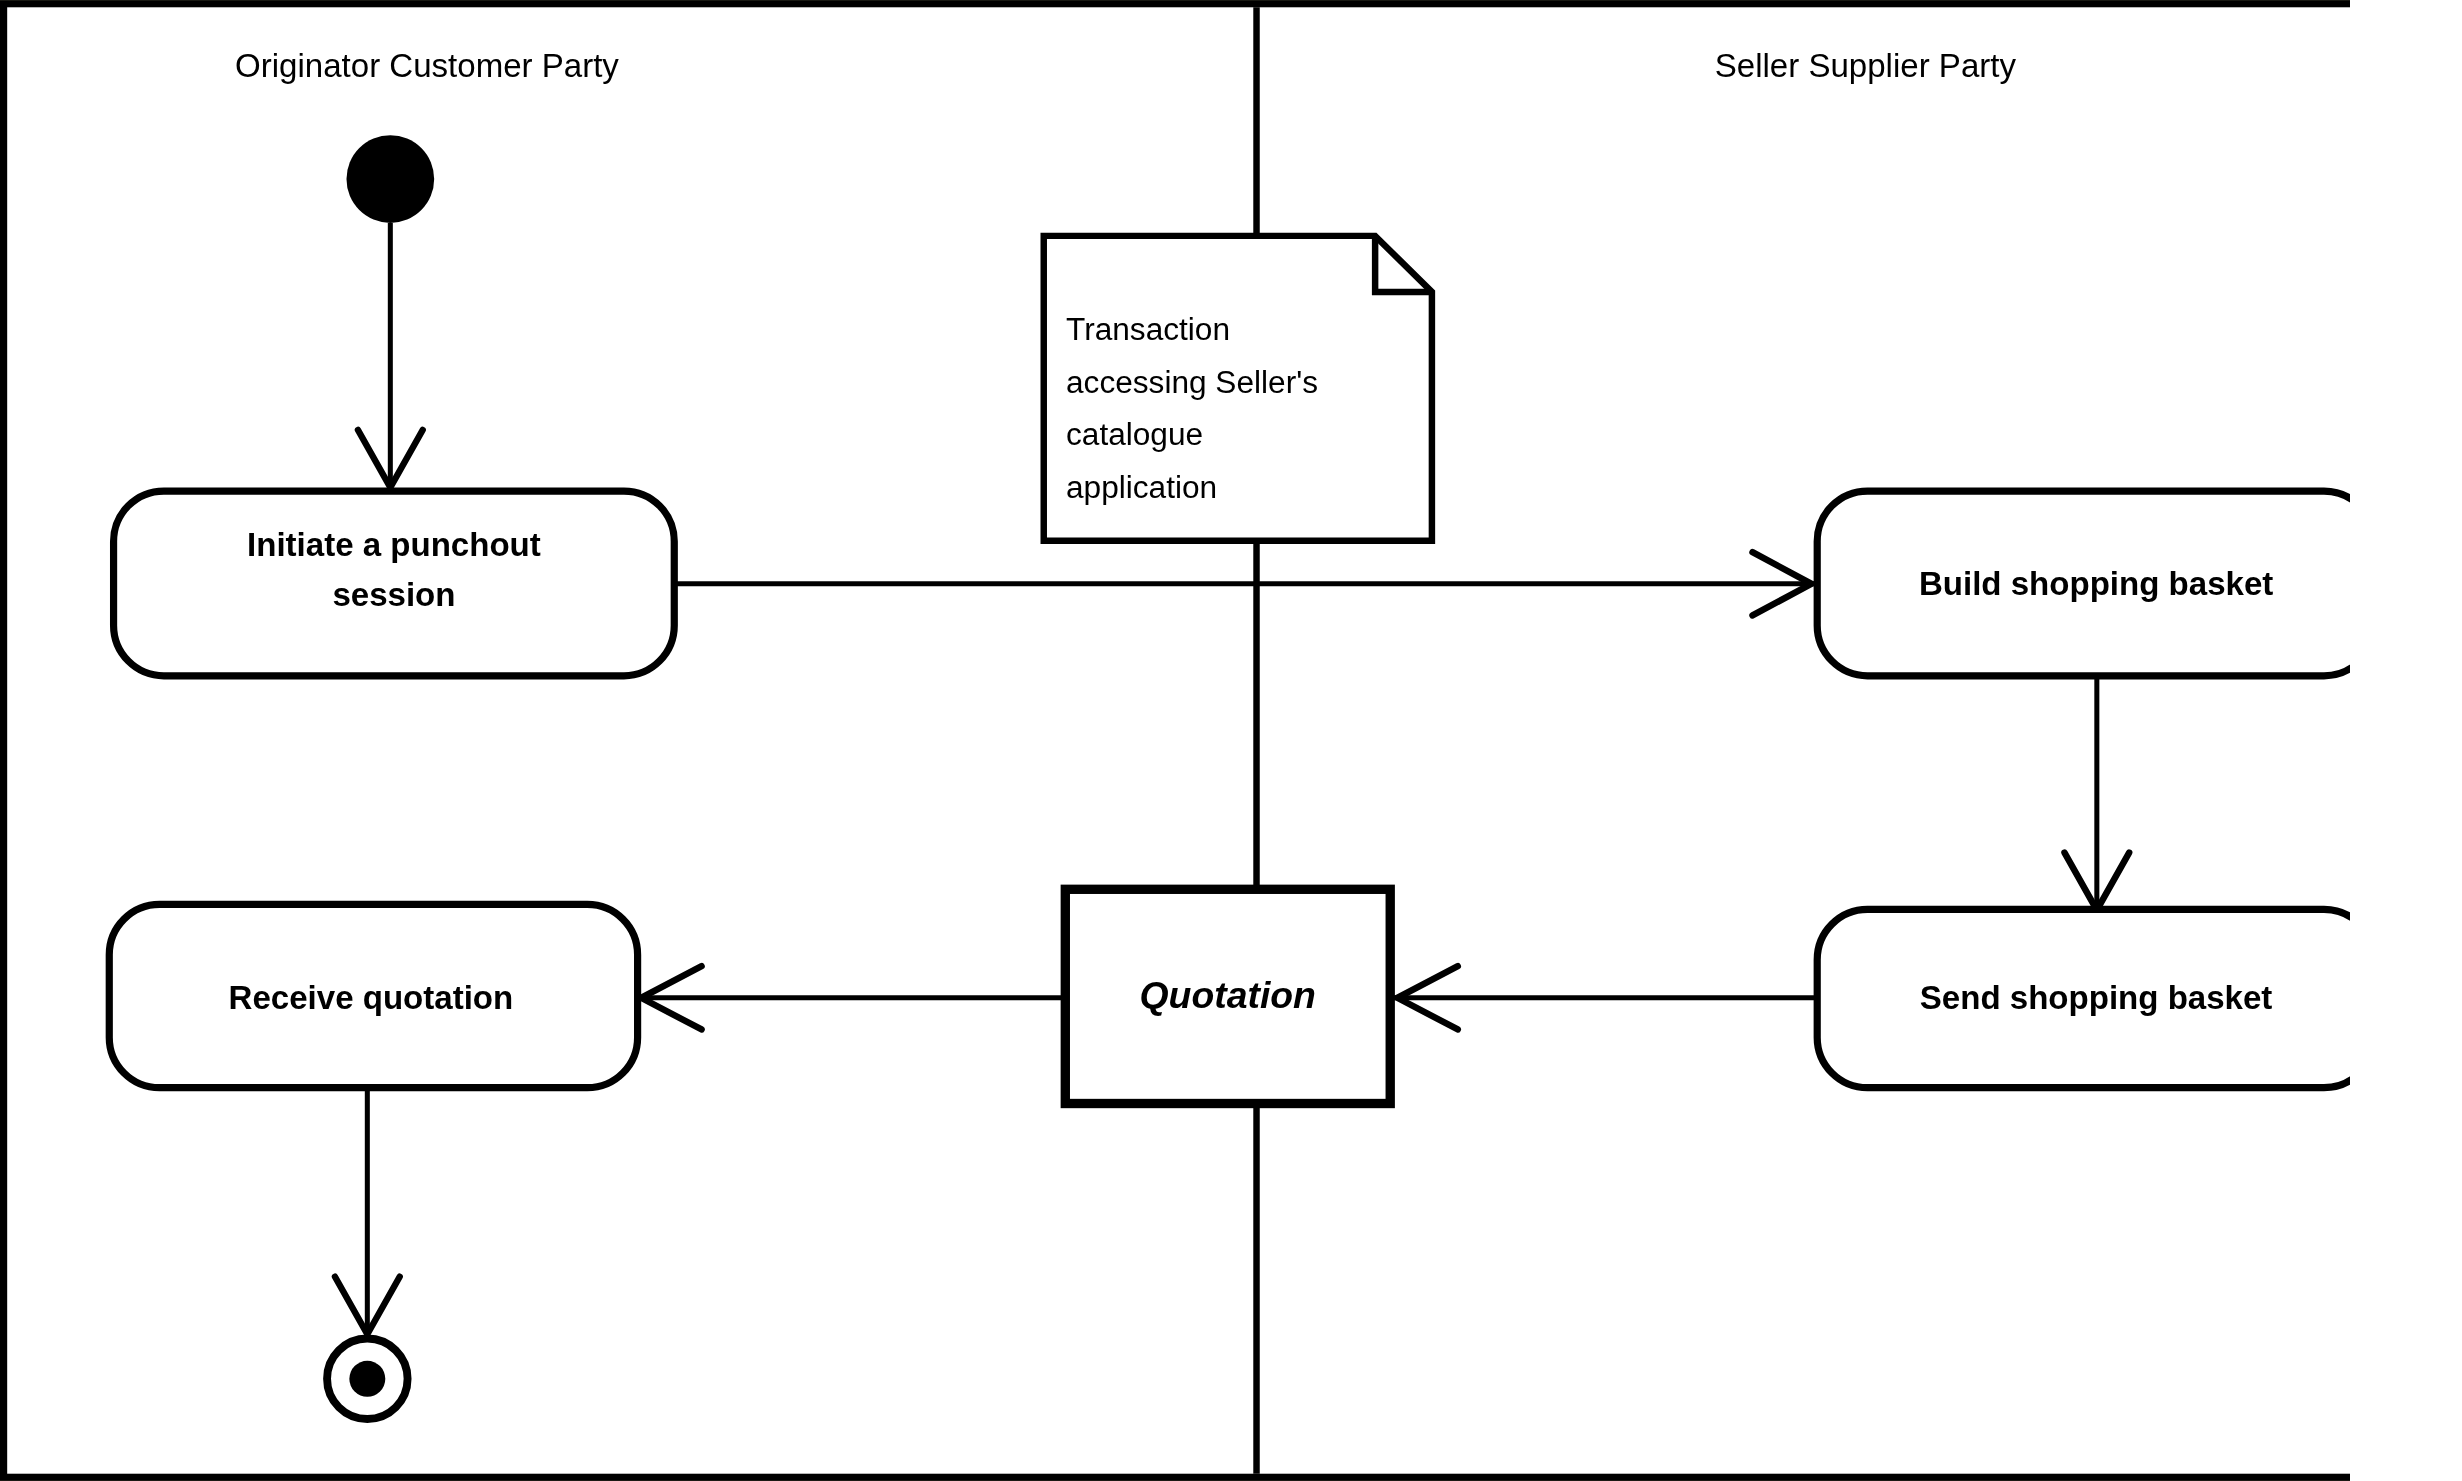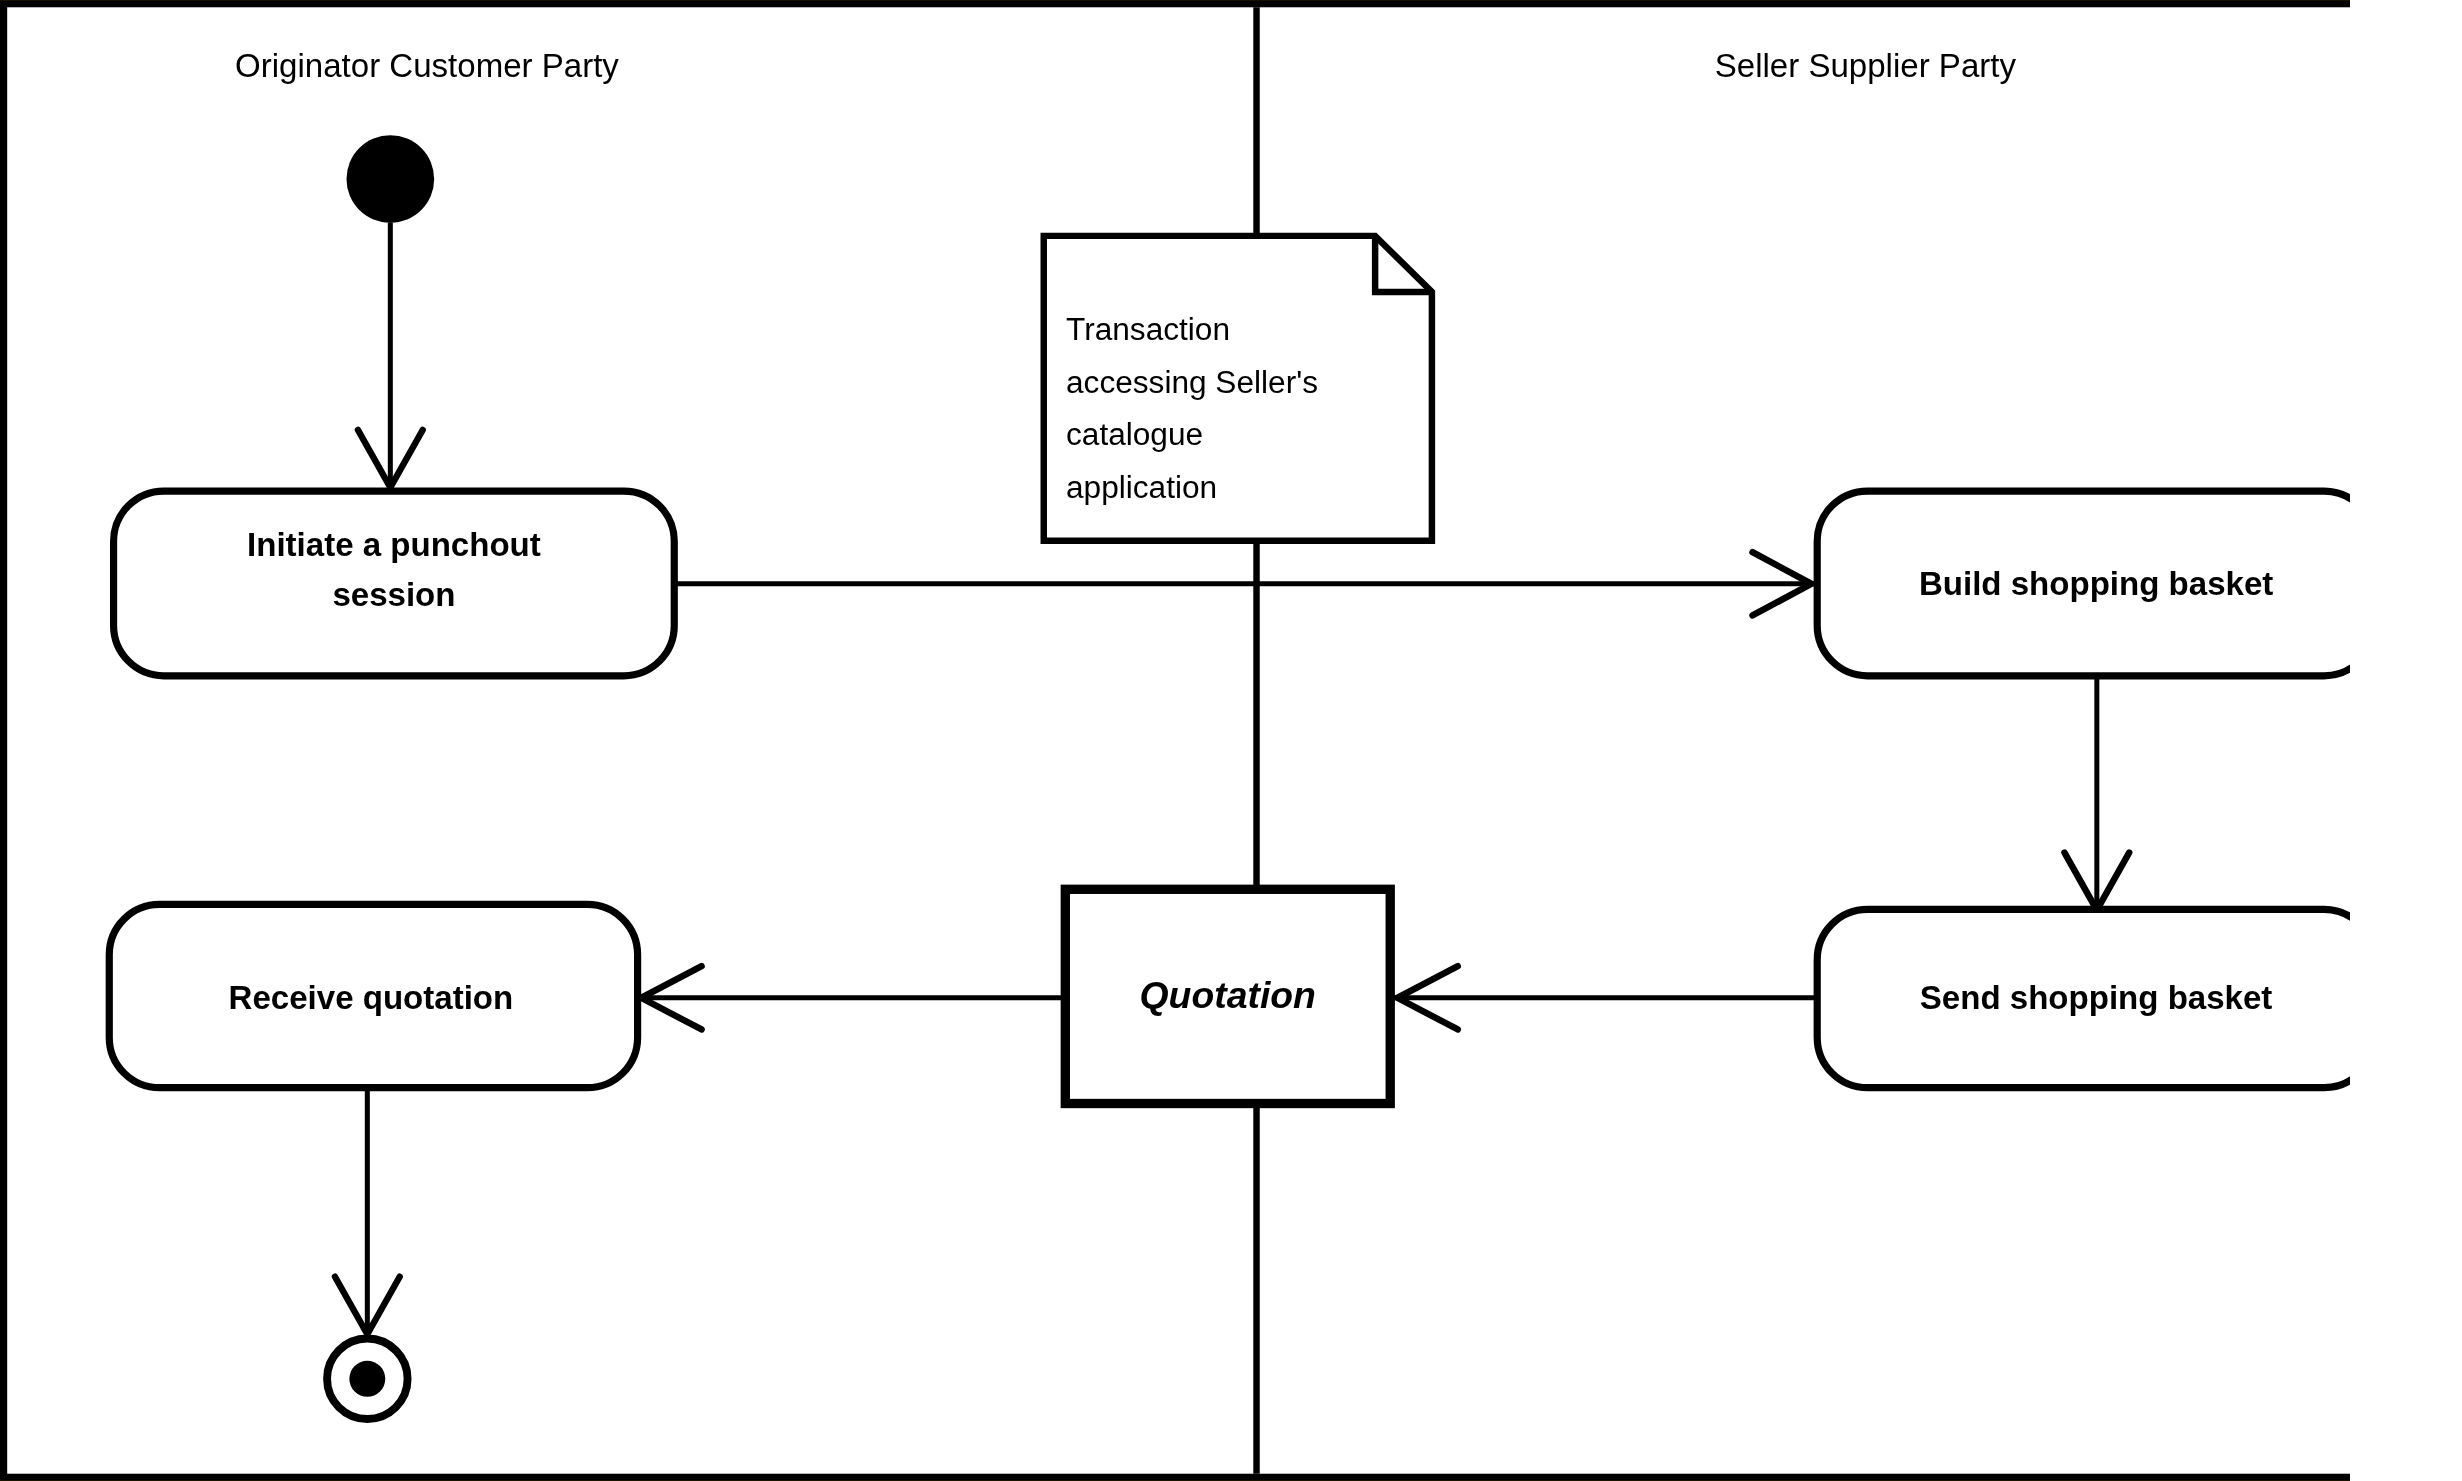--- a/index.html
+++ b/index.html
@@ -4,21 +4,21 @@
 <style>
   html, body {
     margin: 0;
     padding: 0;
     background: #ffffff;
   }
   #canvas {
     position: relative;
     width: 2350px;
     height: 1481px;
-    background: #eab308;
+    background: #fef9c3;
     font-family: "Liberation Sans", sans-serif;
     overflow: hidden;
   }
   #diagram-svg {
     position: absolute;
     left: 0;
     top: 0;
     width: 2462px;
     height: 1481px;
   }

